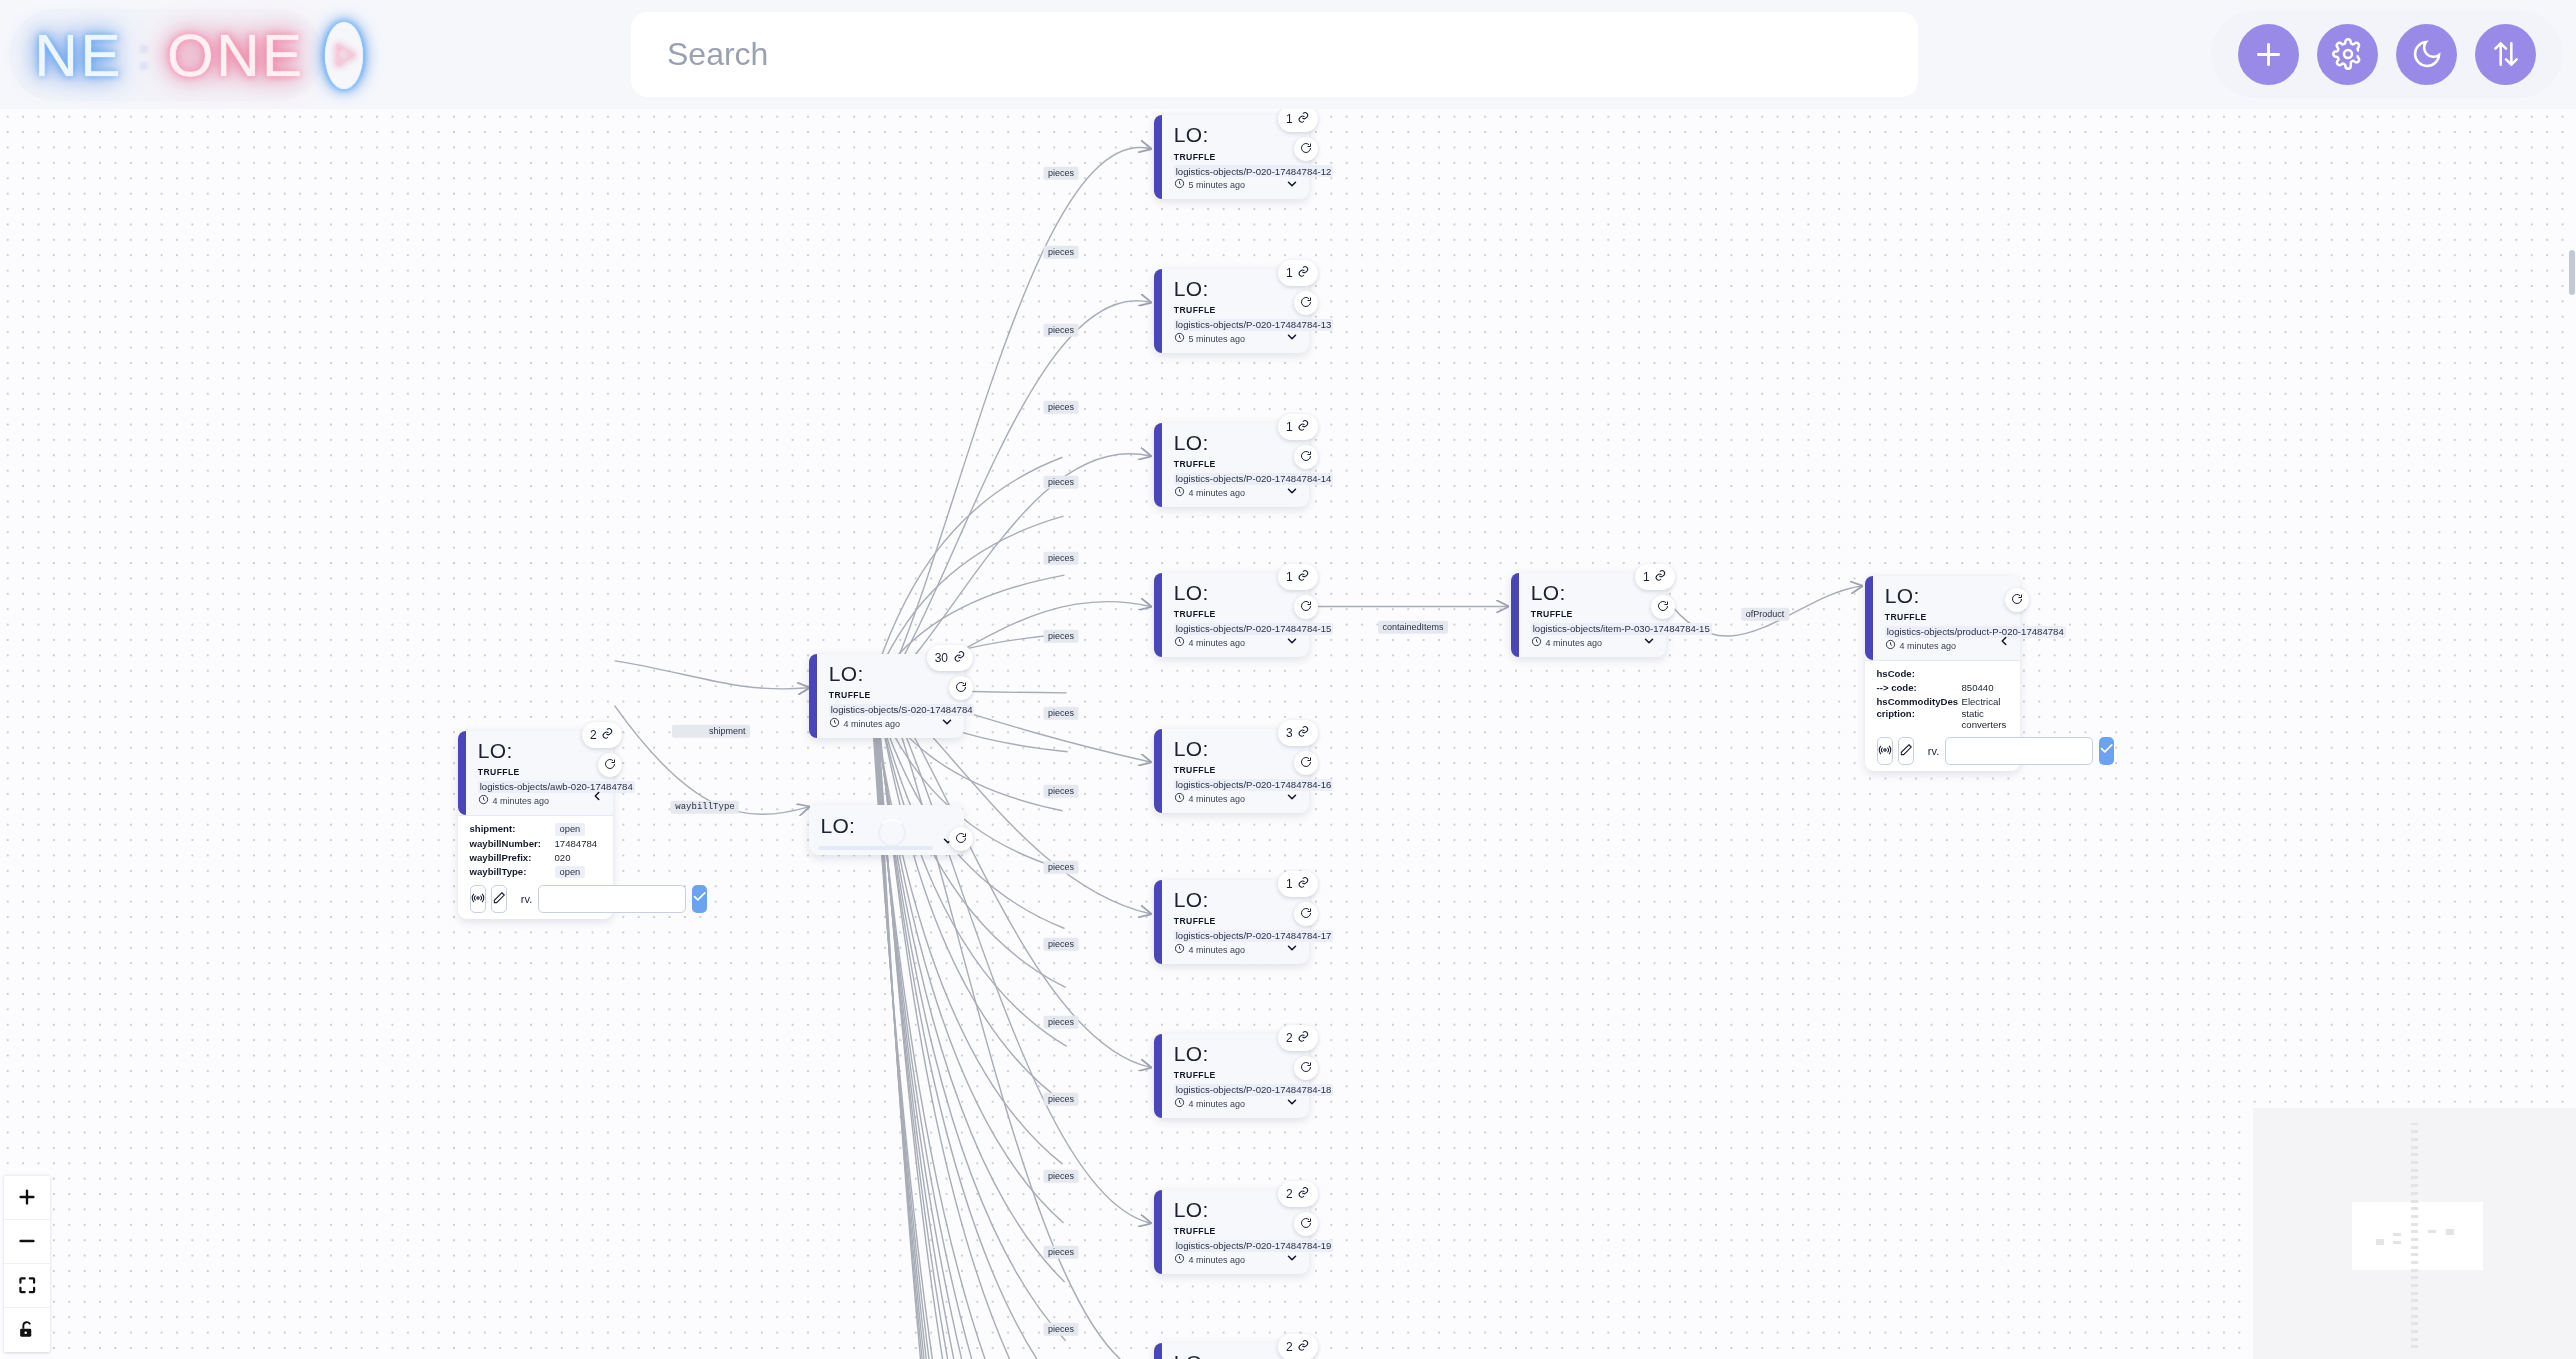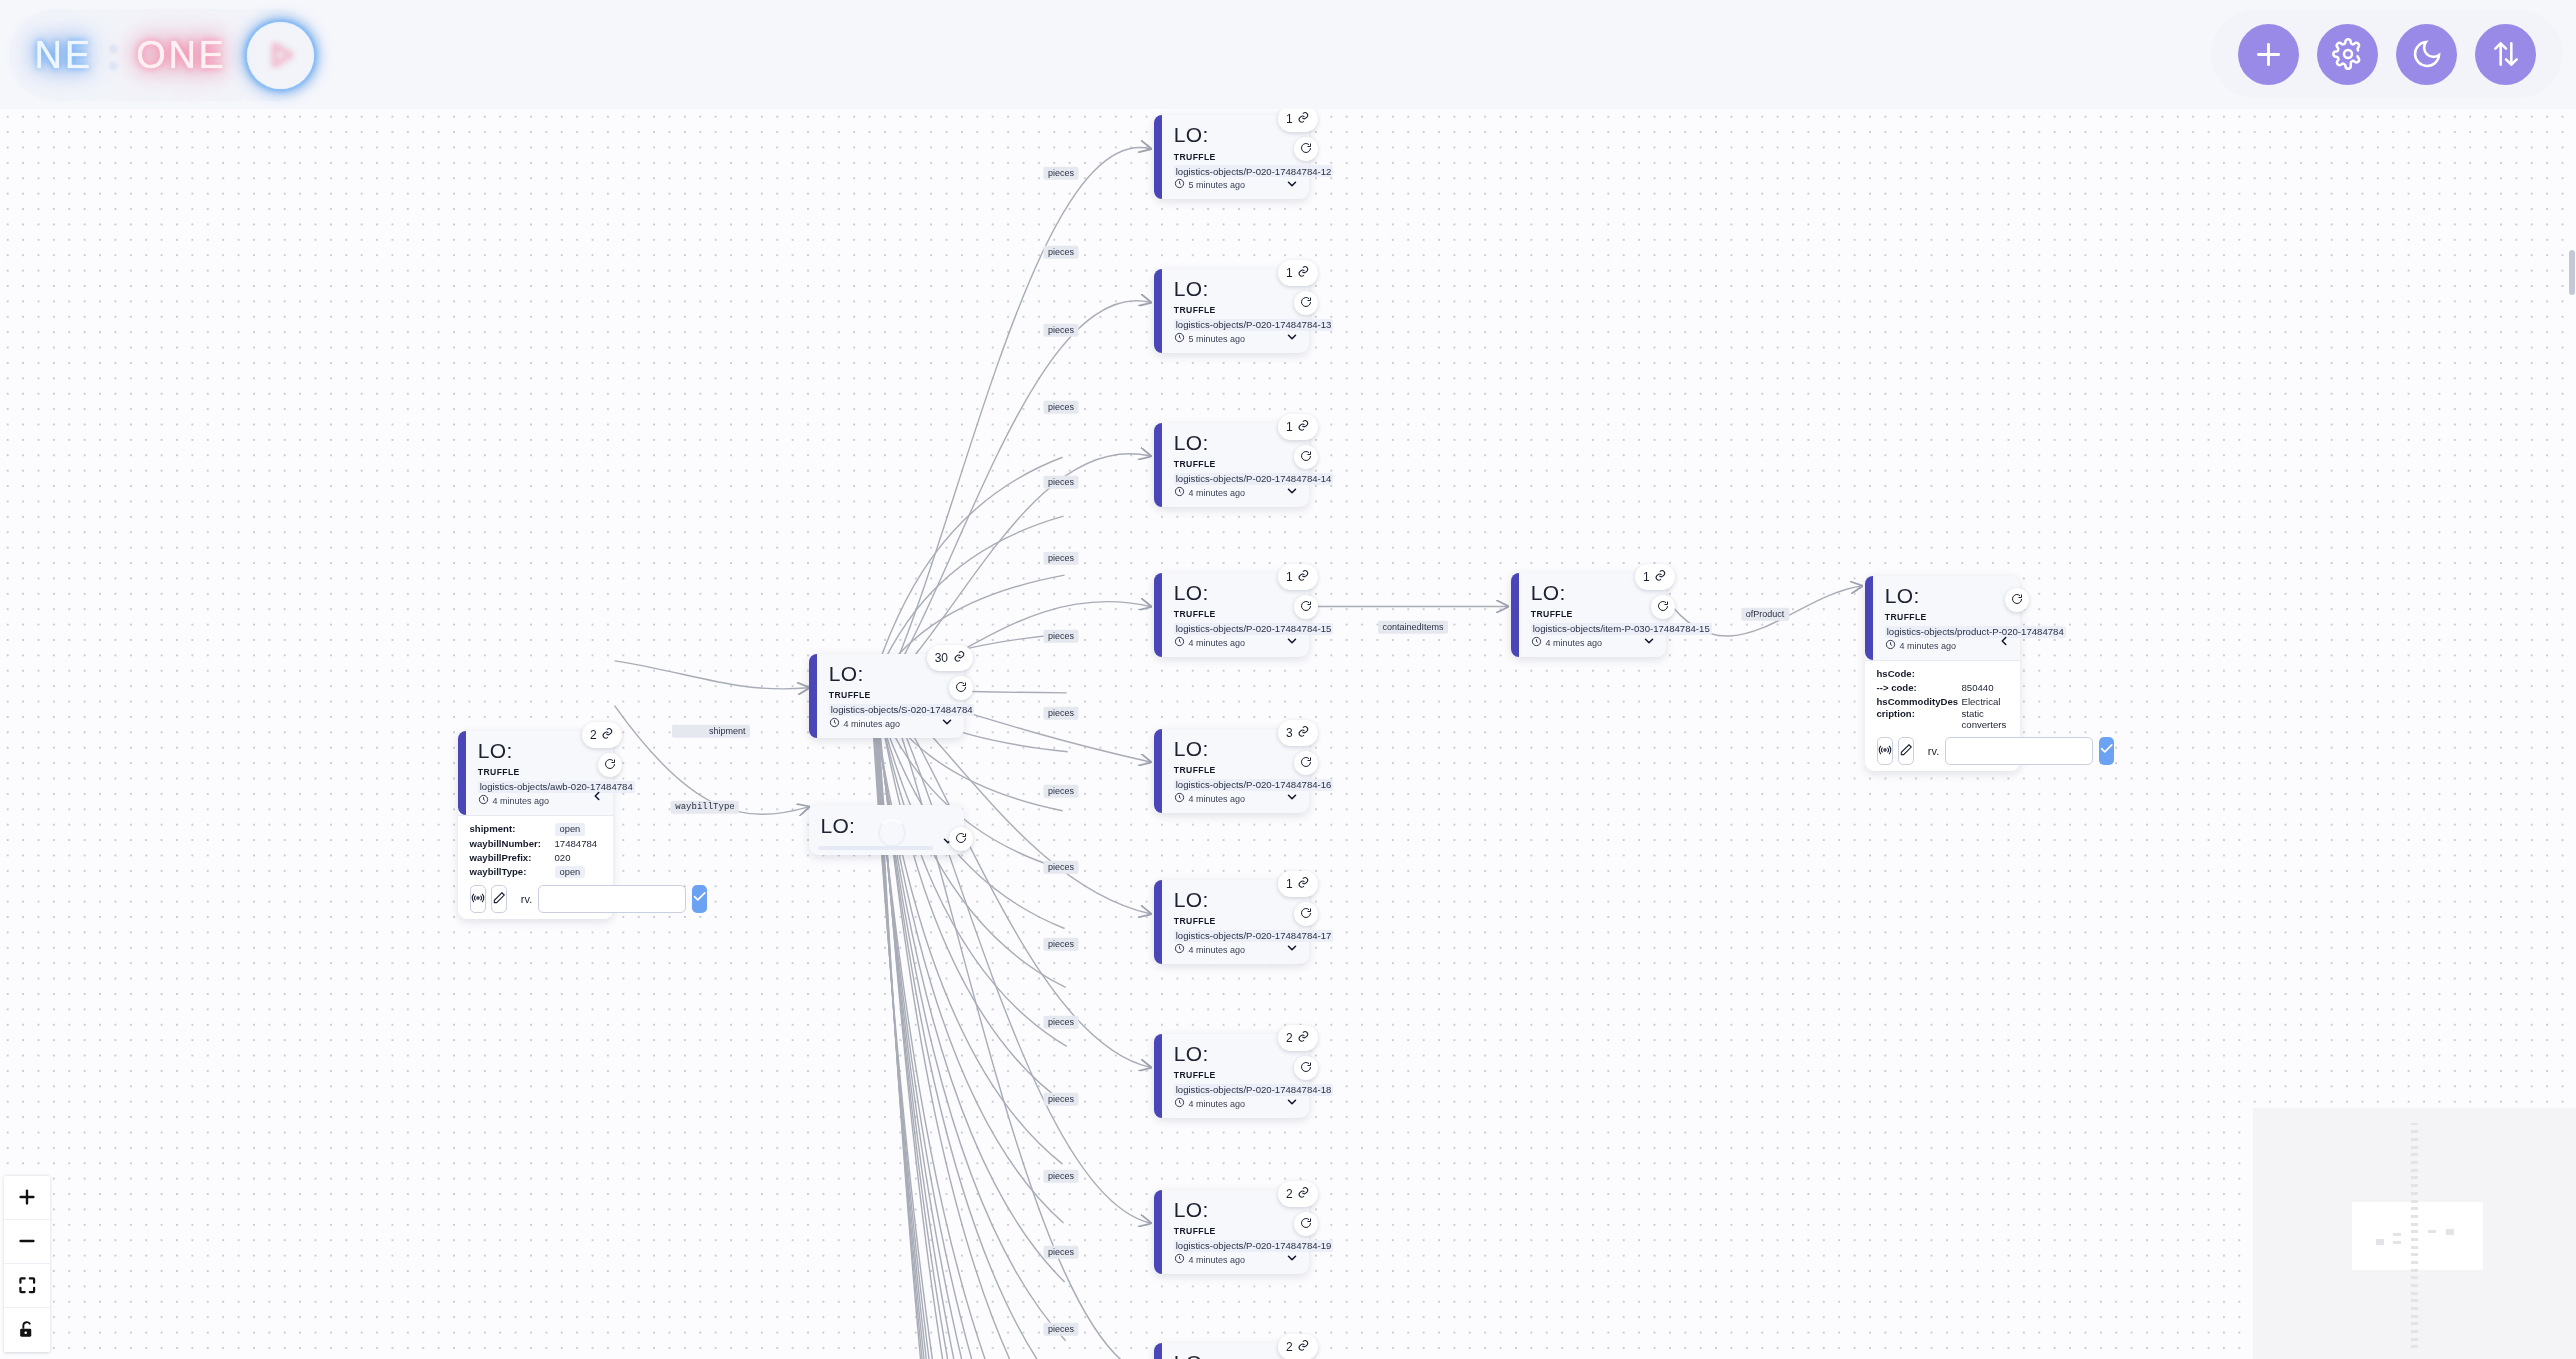--- a/index.html
+++ b/index.html
@@ -6,21 +6,21 @@
   *{box-sizing:border-box;margin:0;padding:0}
   html,body{width:2576px;height:1360px;overflow:hidden;background:#fbfbfd;
     font-family:"Liberation Sans","DejaVu Sans",sans-serif;}
   #app{position:relative;width:2576px;height:1360px;}
 
   
   .topbar{position:absolute;left:0;top:0;width:2576px;height:109px;background:#f6f7fb;
      display:flex;align-items:center;z-index:40;}
   .logo-wrap{position:absolute;left:9px;top:9px;width:314px;height:92px;
      background:#f2f4f9;border-radius:46px;display:flex;align-items:center;gap:11.5px;padding-left:25.6px;}
-  .neon{font-size:38px;font-weight:400;letter-spacing:2.6px;font-family:"Liberation Sans",sans-serif;}
+  .neon{font-size:60px;font-weight:400;letter-spacing:2.6px;font-family:"Liberation Sans",sans-serif;}
   .neon-ne{color:#eef6ff;text-shadow:0 0 1.3px #fff,0 0 6.4px #4ea6ff,0 0 18px #2f7fe0,0 0 33px #6d8fe8;}
   .neon-colon{color:#dfe6f5;font-size:38px;text-shadow:0 0 5.1px #9fb4e8;margin:0 3.8px;}
   .neon-one{color:#fff0f4;text-shadow:0 0 1.3px #fff,0 0 6.4px #ff7ea6,0 0 18px #e8527f,0 0 35px #e06a8f;}
   .play-btn{width:67px;height:67px;border-radius:50%;position:relative;
      box-shadow:0 0 1.3px #fff,0 0 6.4px #4ea6ff,0 0 16.6px #2f7fe0;border:1.9px solid #eaf3ff;
      display:flex;align-items:center;justify-content:center;margin-left:9px;background:transparent;}
 
   .searchbar{position:absolute;left:631px;top:11.5px;width:1287px;height:85px;background:#fff;
      border-radius:16.6px;display:flex;align-items:center;padding:0 36px;}
   .searchbar input{border:0;outline:0;width:100%;font-size:32px;color:#3a4152;background:transparent;
@@ -111,20 +111,23 @@
       <span class="neon neon-ne">NE</span>
       <span class="neon neon-colon">:</span>
       <span class="neon neon-one">ONE</span>
       <span class="play-btn">
         <svg width="36" height="36" viewBox="0 0 56 56">
           <path d="M18 12 L44 28 L18 44 Z" fill="none" stroke="#f4c9d8" stroke-width="3" stroke-linejoin="round" style="filter:drop-shadow(0 0 6px #e8527f)"></path>
         </svg>
       </span>
     </div>
 
+    <div class="searchbar">
+      <input type="text" placeholder="Search" style="">
+    </div>
 
     <div class="actions">
       <button class="abtn">
         <span>
           <svg width="33" height="33" viewBox="0 0 52 52">
               <path d="M26 10 V42 M10 26 H42" stroke="#fff" stroke-width="4.5" stroke-linecap="round"></path>
             </svg>
           </span>
       </button>
       <button class="abtn">

